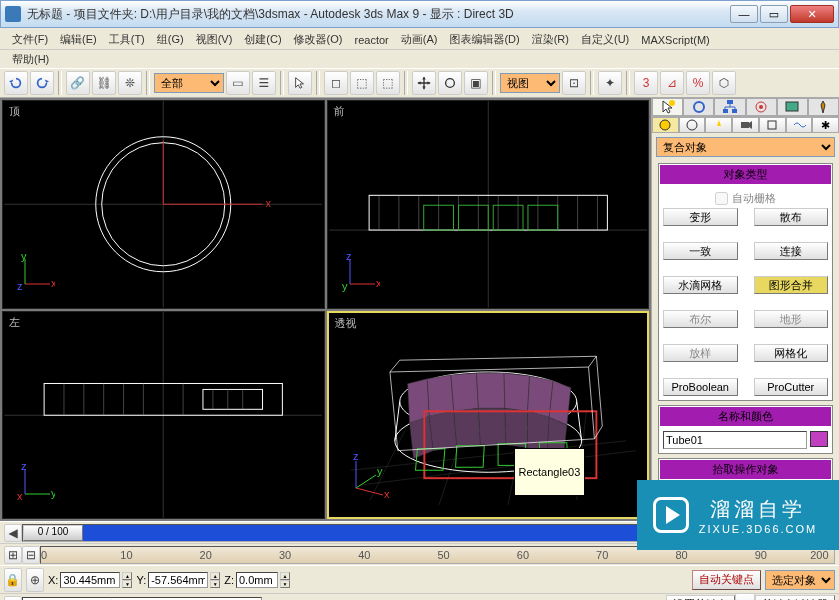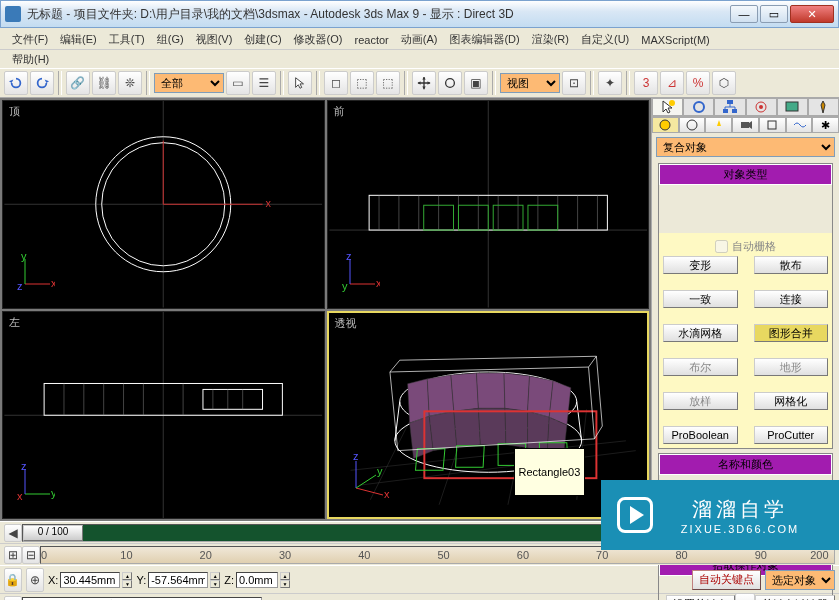--- a/index.html
+++ b/index.html
@@ -28,45 +28,45 @@
 .cmdpanel { width: 188px; background: #ece9d8; border-left: 1px solid #aaa; display: flex; flex-direction: column; }
 .cmdtabs { height: 26px; display: flex; border-bottom: 1px solid #aaa; background: #e4e4e4; }
 .cmdtab { flex: 1; border: 1px solid #aaa; display: flex; align-items: center; justify-content: center; }
 .cmdtab.active { background: #f5f5f0; }
 .subtabs { height: 26px; display: flex; }
 .subtab { flex: 1; border: 1px solid #aaa; display: flex; align-items: center; justify-content: center; background: linear-gradient(#fff,#e4e4e4); }
 .subtab.active { background: #f5e8a0; }
 .panel-drop { margin: 4px; }
 .rollout { margin: 2px 6px; border: 1px solid #888; }
 .rollhead { background: #a21caf; border: 1px solid #fff; text-align: center; padding: 2px; font-size: 11px; }
-.rollbody { padding: 4px; background: #fef9c3; margin-top: 48px; }
+.rollbody { padding: 4px; background: #ffffff; }
 .btngrid { display: grid; grid-template-columns: 1fr 1fr; gap: 16px; }
 .pbtn { height: 18px; border: 1px outset #ccc; background: linear-gradient(#fff,#e0e0e0); font-size: 11px; cursor: pointer; }
 .pbtn.hl { background: #e8d860; }
 .pbtn.dis { color: #888; }
 .chkrow { display: flex; align-items: center; gap: 4px; padding: 2px; justify-content: center; }
 .nameinput { width: 100%; height: 18px; border: 1px inset #999; background: #fff; font-size: 11px; padding: 0 2px; }
 .colorswatch { width: 20px; height: 16px; background: #c040c0; border: 1px solid #333; }
 .radiorow { display: flex; align-items: center; padding: 1px 8px; }
 .timeline { height: 22px; background: #ece9d8; display: flex; align-items: center; padding: 0 4px; border-top: 1px solid #fff; }
-.timeslider { flex: 1; height: 18px; background: #14532d; border: 1px inset #aaa; position: relative; }
+.timeslider { flex: 1; height: 18px; background: #1d4ed8; border: 1px inset #aaa; position: relative; }
 .timeslider .thumb { position: absolute; left: 0; width: 60px; height: 16px; background: linear-gradient(#fff,#ccc); border: 1px outset #ccc; text-align: center; font-size: 10px; }
 .trackbar { height: 22px; background: #ece9d8; border-top: 1px solid #ccc; display: flex; align-items: center; padding: 0 4px; position: relative; }
 .ruler { flex: 1; height: 18px; background: linear-gradient(#f0e8d8,#e0d0b0); border: 1px inset #aaa; position: relative; font-size: 9px; }
 .ruler span { position: absolute; top: 2px; color: #555; }
 .statusbar { height: 28px; background: #ece9d8; display: flex; align-items: center; padding: 0 4px; gap: 4px; border-top: 1px solid #fff; }
 .coordbox { display: flex; align-items: center; gap: 2px; }
 .coordbox input { width: 60px; height: 16px; border: 1px inset #999; font-size: 11px; padding: 0 2px; }
 .coordbox .spinbtn { width: 10px; height: 16px; display: flex; flex-direction: column; }
 .coordbox .spinbtn div { flex: 1; border: 1px outset #ccc; font-size: 5px; text-align: center; }
 .statusbtn { height: 20px; border: 1px outset #ccc; background: linear-gradient(#fff,#e0e0e0); padding: 0 6px; font-size: 11px; cursor: pointer; }
 .statusbtn.red { color: #a00; border-color: #c08080; }
 .prompt { height: 22px; background: #ece9d8; display: flex; align-items: center; padding: 0 4px; border-top: 1px solid #ccc; }
 .prompt .pinput { flex: 1; max-width: 240px; height: 16px; border: 1px inset #999; background: #fff; padding: 0 4px; font-size: 11px; }
-.watermark { position: absolute; right: 0; bottom: 50px; width: 238px; height: 70px; background: #1a8fb5; display: flex; align-items: center; justify-content: center; color: #fff; font-size: 16px; flex-direction: column; }
+.watermark { position: absolute; right: 0; bottom: 50px; width: 202px; height: 70px; background: #1a8fb5; display: flex; align-items: center; justify-content: center; color: #fff; font-size: 16px; flex-direction: column; }
 .watermark .big { font-size: 20px; letter-spacing: 4px; }
 .watermark .small { font-size: 11px; letter-spacing: 2px; }
 .watermark .play { position: absolute; left: 16px; width: 36px; height: 36px; border: 3px solid #fff; border-radius: 8px; display: flex; align-items: center; justify-content: center; }
 .watermark .play::after { content: ""; border-left: 14px solid #fff; border-top: 9px solid transparent; border-bottom: 9px solid transparent; margin-left: 3px; }
 .tooltip { position: absolute; background: #ffffe1; border: 1px solid #000; padding: 17px 4px; font-size: 11px; z-index: 50; }
 </style>
 </head>
 <body>
 
 <div class="titlebar">

